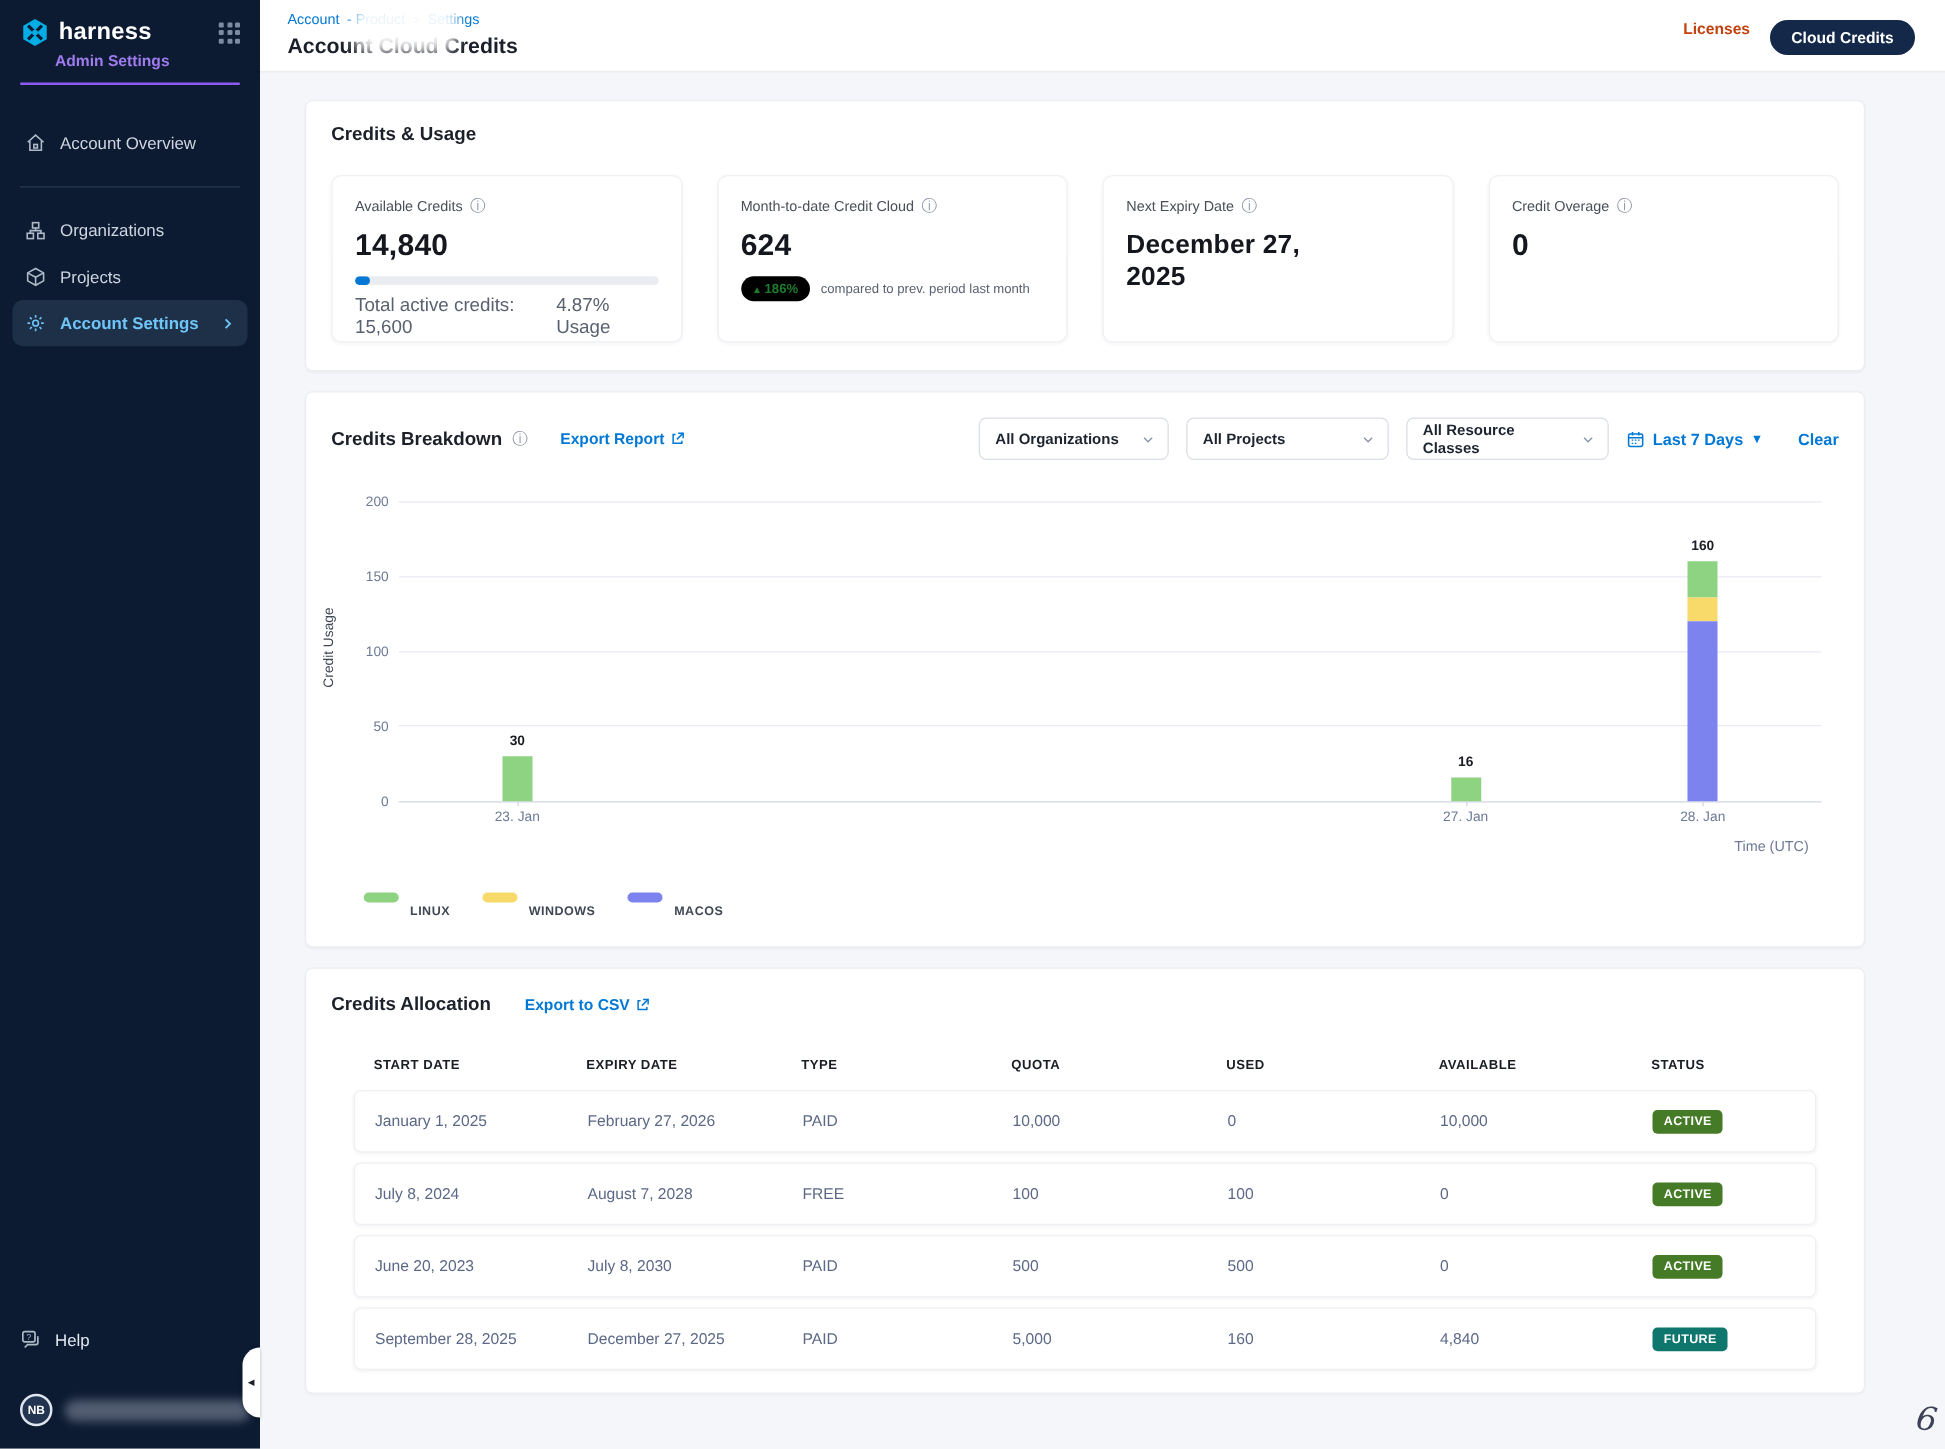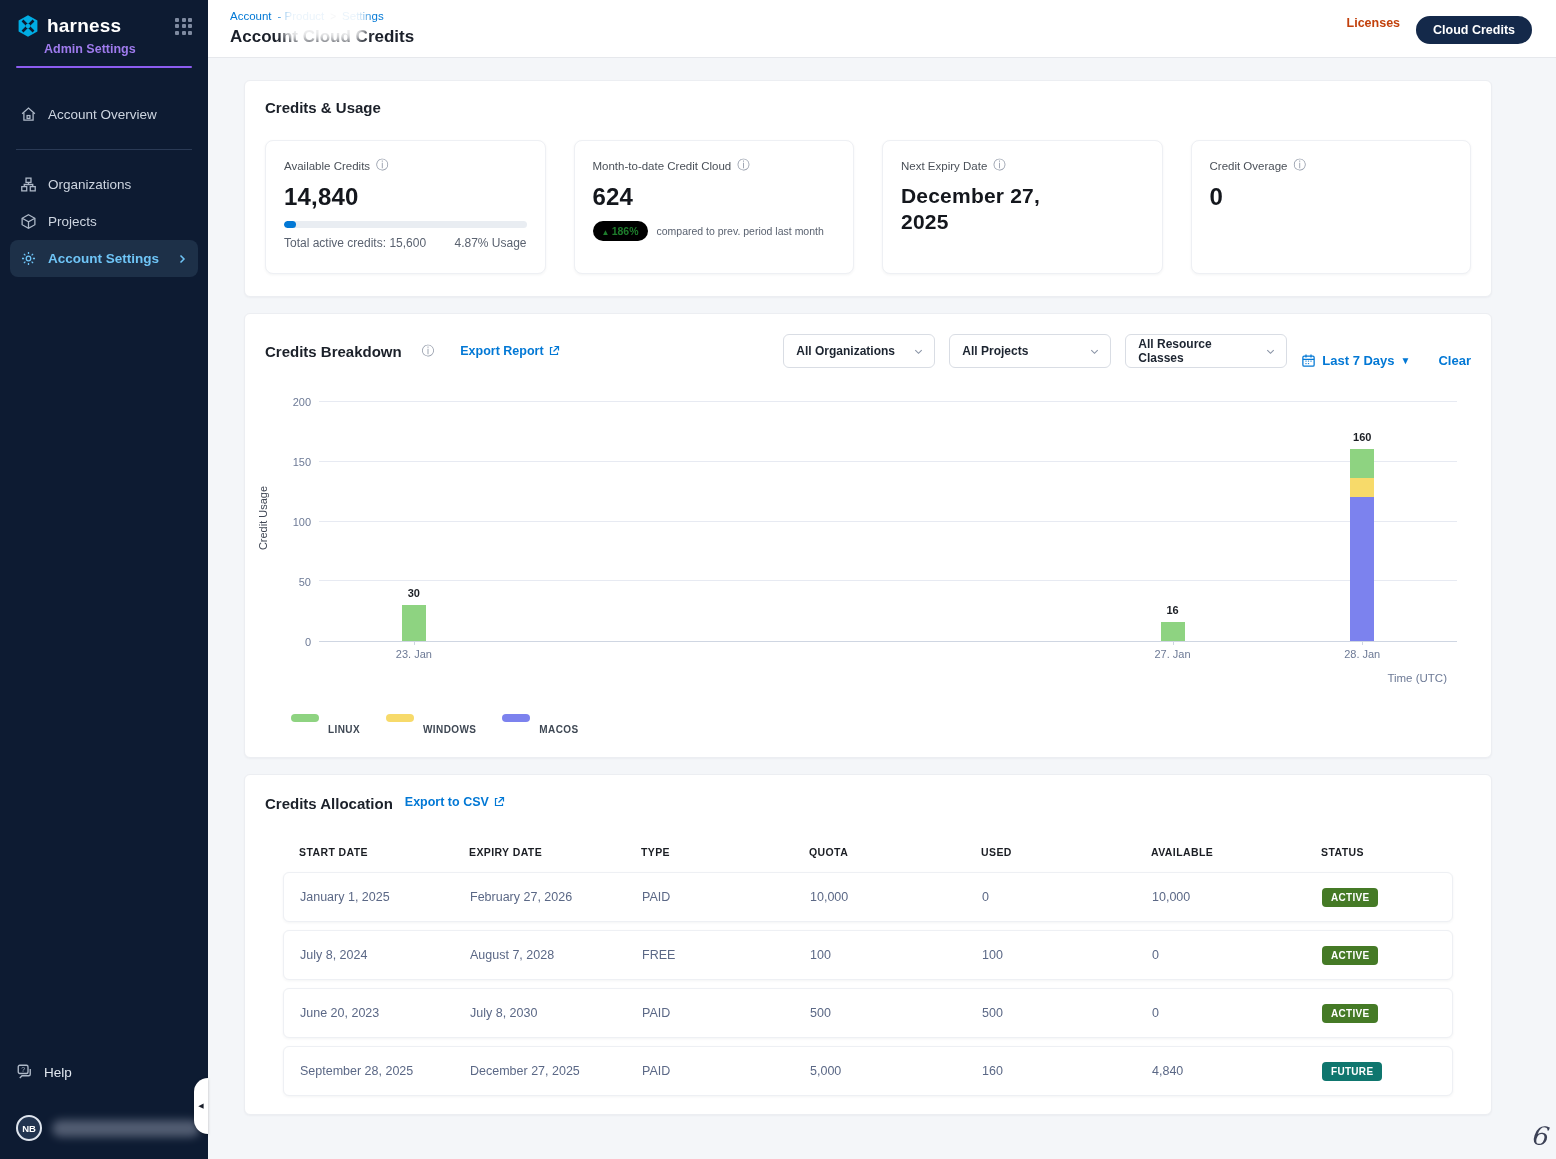--- a/index.html
+++ b/index.html
@@ -48,31 +48,31 @@
   .info-i { color:#8e96a5; font-size:12.5px; font-weight:normal; cursor:pointer; }
 
   
   .cards-row { display:grid; grid-template-columns:repeat(4,1fr); gap:28px; margin-top:24px; }
   .stat-card { border:1px solid #eef0f4; border-radius:8px; box-shadow:0 1px 3px rgba(20,30,50,.05); padding:16px 18px; height:134px; background:#fff; }
   .stat-label { font-size:11.5px; color:#4a5058; display:flex; align-items:center; gap:6px; }
   .stat-value { font-size:24px; font-weight:bold; color:#14171d; margin-top:9px; letter-spacing:.2px; }
   .stat-value.date { font-size:21px; line-height:1.25; max-width:190px; }
   .progress-track { margin-top:10px; height:7px; border-radius:4px; background:#e9edf2; overflow:hidden; }
   .progress-fill { height:100%; border-radius:4px; background:#0278d5; }
-  .stat-foot { display:flex; justify-content:space-between; font-size:12px; color:#5a6270; margin-top:8px; }
+  .stat-foot { display:flex; justify-content:space-between; font-size:15px; color:#5a6270; margin-top:8px; }
   .delta-row { display:flex; align-items:center; gap:9px; margin-top:10px; }
   .delta-badge { background:#000000; color:#1e7d2c; font-size:10.5px; font-weight:bold; border-radius:10px; padding:4px 9px; }
   .delta-badge::before { content:"▲ "; font-size:8px; }
   .delta-note { font-size:10.5px; color:#5a6270; }
 
   
   .bd-header { display:flex; align-items:center; padding:20px 20px 4px 20px; }
-  .bd-title-group { display:flex; align-items:center; gap:20px; }
+  .bd-title-group { display:flex; align-items:center; gap:8px; }
   .export-link { color:#0278d5; font-size:12.5px; font-weight:bold; margin-left:26px; cursor:pointer; display:flex; align-items:center; gap:4px; }
-  .filters { margin-left:auto; display:flex; align-items:flex-end; gap:14px; }
+  .filters { margin-left:auto; display:flex; align-items:center; gap:14px; }
   .select-box { display:flex; align-items:center; justify-content:space-between; gap:10px; border:1px solid #d9dde4; background:#fff; border-radius:6px; height:34px; padding:0 10px 0 12px; font-size:12px; font-weight:bold; color:#1c2430; cursor:pointer; }
   .select-box .sel-chev { color:#8a94a6; }
   .w-org { width:152px; } .w-proj { width:162px; } .w-res { width:162px; }
   .date-filter { display:flex; align-items:center; gap:6px; color:#0278d5; font-size:13px; font-weight:bold; cursor:pointer; }
   .date-caret { font-size:10px; }
   .clear-link { color:#0278d5; font-size:13px; font-weight:bold; margin-left:14px; cursor:pointer; }
 
   
   .chart-zone { padding:30px 10px 0 14px; }
   .chart-wrap { display:flex; }
@@ -89,21 +89,21 @@
   .bar-total { position:absolute; left:50%; transform:translateX(-50%); font-size:11px; font-weight:bold; color:#1b1e24; }
   .x-tick { position:absolute; top:100%; left:50%; width:1px; height:4px; background:#cfd6e2; }
   .x-label { position:absolute; top:calc(100% + 7px); left:50%; transform:translateX(-50%); font-size:11px; color:#6d7a96; white-space:nowrap; }
   .x-axis-title { text-align:right; margin:30px 34px 0 0; font-size:11.5px; color:#6d7a96; }
   .legend { display:flex; align-items:center; gap:26px; margin:16px 0 22px 32px; }
   .legend-item { display:flex; align-items:center; gap:9px; cursor:pointer; }
   .legend-swatch { width:28px; height:8px; border-radius:4px; }
   .legend-label { font-size:10px; font-weight:bold; color:#3f4854; letter-spacing:.4px;margin-top:24px; }
 
   
-  .alloc-header { display:flex; align-items:flex-start; gap:10px; padding:20px 20px 6px 20px; }
+  .alloc-header { display:flex; align-items:center; gap:25px; padding:20px 20px 6px 20px; }
   .table-zone { padding:28px 38px 10px 38px; }
   .t-headrow { display:grid; grid-template-columns:170px 172px 168px 172px 170px 170px 1fr; padding:0 16px; margin-bottom:14px; }
   .t-headrow span { font-size:10.5px; font-weight:bold; color:#1b1e24; letter-spacing:.4px; }
   .t-row { display:grid; grid-template-columns:170px 172px 168px 172px 170px 170px 1fr; align-items:center; background:#fff; border:1px solid #eef0f4; border-radius:6px; box-shadow:0 1px 3px rgba(20,30,50,.05); padding:0 16px; height:50px; margin-bottom:8px; font-size:12.5px; color:#5b6886; }
   .status-badge { display:inline-block; font-size:10px; font-weight:bold; color:#fff; border-radius:4px; padding:4px 9px; letter-spacing:.3px; }
 
   .corner-glyph { position:absolute; right:6px; bottom:8px; font-family:"DejaVu Serif", serif; font-style:italic; font-size:26px; color:#3c4156; transform:rotate(8deg); }
 
   svg.icn { display:block; }
 </style>

